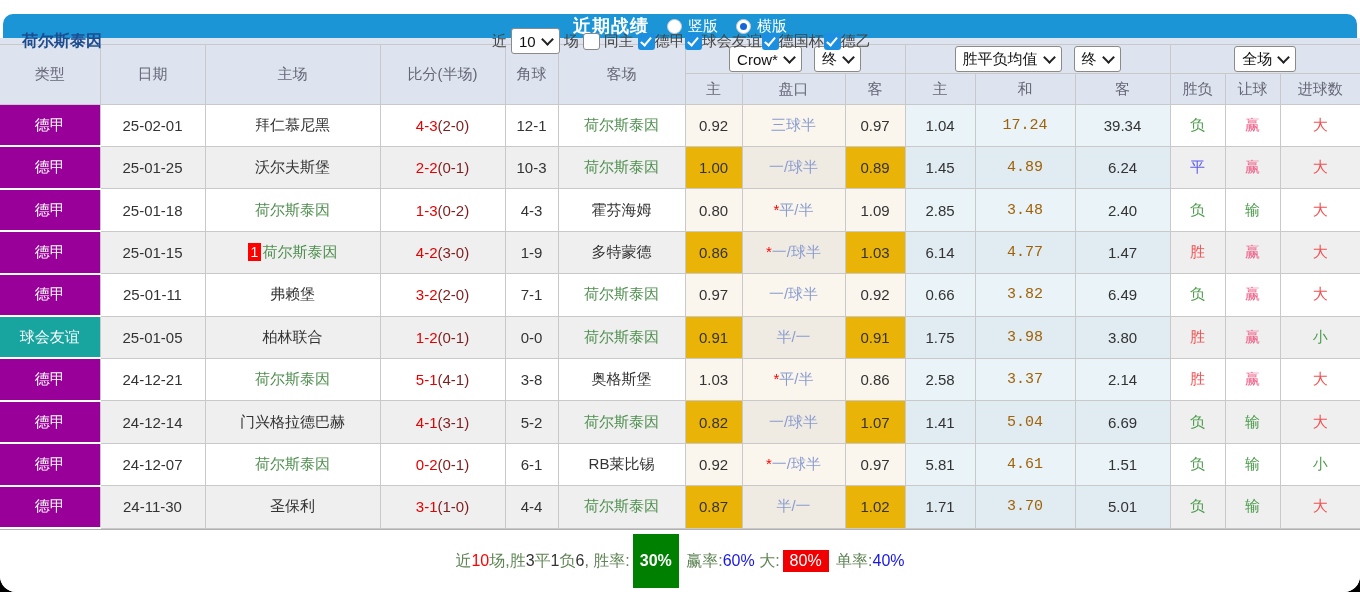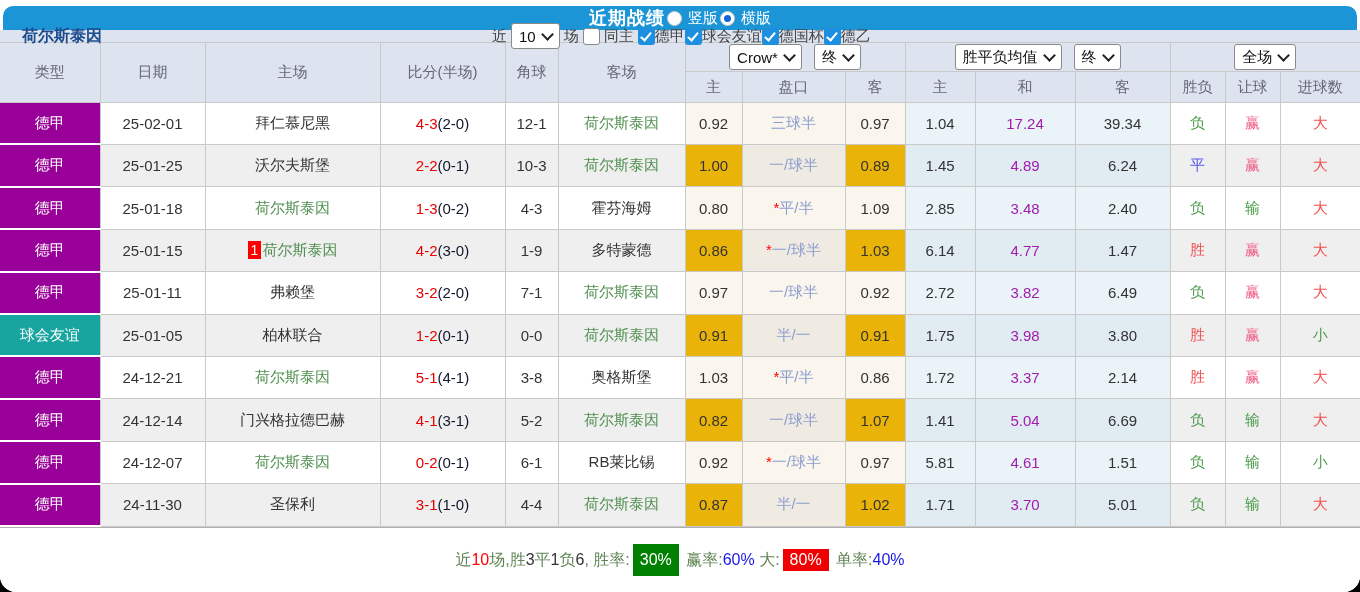--- a/index.html
+++ b/index.html
@@ -1,20 +1,20 @@
 <!DOCTYPE html>
 <html><head>
 <meta charset="utf-8">
 <style>
   html,body{margin:0;padding:0;}
   html{background:#000;}
   body{font-family:"Liberation Sans","DejaVu Sans",sans-serif;}
   .page{width:1360px;height:592px;background:#fff;border-radius:0 0 16px 16px;overflow:hidden;display:flex;flex-direction:column;}
   
-  .titlebar{height:39px;margin:6px 3px 0 3px;background:#1b95d6;border-radius:10px 10px 0 0;display:flex;align-items:center;justify-content:center;gap:0;color:#fff;}
+  .titlebar{height:39px;margin:14px 3px 0 3px;background:#1b95d6;border-radius:10px 10px 0 0;display:flex;align-items:center;justify-content:center;gap:16px;color:#fff;}
   .titlebar .title{font-weight:bold;font-size:18px;letter-spacing:1px;}
   .radio{width:15px;height:15px;border-radius:50%;background:#fff;border:1px solid #c9c9c9;box-sizing:border-box;display:inline-flex;align-items:center;justify-content:center;}
   .radio.on::after{content:"";width:7px;height:7px;border-radius:50%;background:#1565d8;}
   .radio-label{font-size:15px;color:#fff;}
   .radio-group{display:flex;align-items:center;gap:6px;margin-left:2px;}
   
   .filterbar{height:40px;background:#dde4ef;position:relative;display:flex;align-items:center;}
   .team-title{position:absolute;left:22px;font-size:16px;font-weight:bold;color:#1c4b8f;}
   .filters{position:absolute;left:492px;display:flex;align-items:center;gap:4px;font-size:15px;color:#444;}
   .sel{display:inline-flex;align-items:center;background:#fff;border:1px solid #8a8a8a;border-radius:3px;height:24px;padding:0 7px;font-size:15px;color:#111;cursor:default;}
@@ -34,40 +34,40 @@
   td:first-child,th:first-child{border-left:none;}
   td:last-child,th:last-child{border-right:none;}
   tr.even td{background:#efefef;}
   td.c-type{color:#fff;border-bottom:2px solid #fff;border-left:none;}
   td.c-odds{background:#faf6ee;}
   tr.even td.c-odds{background:#eab308;}
   td.c-pan{background:#faf6ee;color:#8a9ccf;}
   tr.even td.c-pan{background:#f0ebe2;}
   td.c-avg{background:#e9f3f8;}
   tr.even td.c-avg{background:#e0ebf2;}
-  td.c-avg.mid{color:#a21caf;}
+  td.c-avg.mid{color:#a16207;font-family:Liberation Mono, monospace;}
   .team{color:#333;}
   .team.self{color:#4f8f4f;}
   .s-main{color:#e60000;}
-  .s-half{color:#0f172a;}
+  .s-half{color:#7f1d1d;}
   .star{color:#f00;}
   .badge1{display:inline-block;background:#f00;color:#fff;font-size:14px;line-height:18px;padding:0 3px;margin-right:1px;}
   .t-red{color:#f25050;}
   .t-rose{color:#ef5f87;}
   .t-green{color:#4a9a4a;}
   .t-blue{color:#5b5bed;}
   .hdr-sels{display:flex;align-items:center;justify-content:center;gap:12px;}
   
   .footer{flex:1;background:#fff;border-top:1px solid #b0b0b0;display:flex;align-items:center;justify-content:center;font-size:16px;}
   .footer .seg{white-space:pre;}
   .seg.label{color:#5f8455;}
   .seg.dark{color:#333;}
   .seg.red-text{color:#f00;}
   .seg.blue-text{color:#1717e6;}
-  .seg.green-badge{background:#008000;color:#fff;padding:7px 7px;margin:16px 3px;}
+  .seg.green-badge{background:#008000;color:#fff;padding:18px 7px;margin:4px 3px;font-weight:bold;}
   .seg.red-badge{background:#f00000;color:#fff;padding:2px 7px;margin:0 3px;}
 </style>
 </head>
 <body>
 
 <div class="page">
 
   <div class="titlebar">
     <span class="title">近期战绩</span>
     <span class="radio-group">
@@ -255,21 +255,21 @@
         <tr class="r">
           <td class="c-type" style="background:#990099">德甲</td>
           <td>25-01-11</td>
           <td><span class="team">弗赖堡</span></td>
           <td><span class="s-main">3-2</span><span class="s-half">(2-0)</span></td>
           <td>7-1</td>
           <td><span class="team self">荷尔斯泰因</span></td>
           <td class="c-odds">0.97</td>
           <td class="c-pan">一/球半</td>
           <td class="c-odds">0.92</td>
-          <td class="c-avg">2.72</td>
+          <td class="c-avg">0.66</td>
           <td class="c-avg mid">3.82</td>
           <td class="c-avg">6.49</td>
           <td><span class="t-green">负</span></td>
           <td><span class="t-rose">赢</span></td>
           <td><span class="t-red">大</span></td>
         </tr>
         <tr class="r even">
           <td class="c-type" style="background:#18a5a0">球会友谊</td>
           <td>25-01-05</td>
           <td><span class="team">柏林联合</span></td>
@@ -289,21 +289,21 @@
         <tr class="r">
           <td class="c-type" style="background:#990099">德甲</td>
           <td>24-12-21</td>
           <td><span class="team self">荷尔斯泰因</span></td>
           <td><span class="s-main">5-1</span><span class="s-half">(4-1)</span></td>
           <td>3-8</td>
           <td><span class="team">奥格斯堡</span></td>
           <td class="c-odds">1.03</td>
           <td class="c-pan"><span class="star">*</span>平/半</td>
           <td class="c-odds">0.86</td>
-          <td class="c-avg">1.72</td>
+          <td class="c-avg">2.58</td>
           <td class="c-avg mid">3.37</td>
           <td class="c-avg">2.14</td>
           <td><span class="t-red">胜</span></td>
           <td><span class="t-rose">赢</span></td>
           <td><span class="t-red">大</span></td>
         </tr>
         <tr class="r even">
           <td class="c-type" style="background:#990099">德甲</td>
           <td>24-12-14</td>
           <td><span class="team">门兴格拉德巴赫</span></td>

